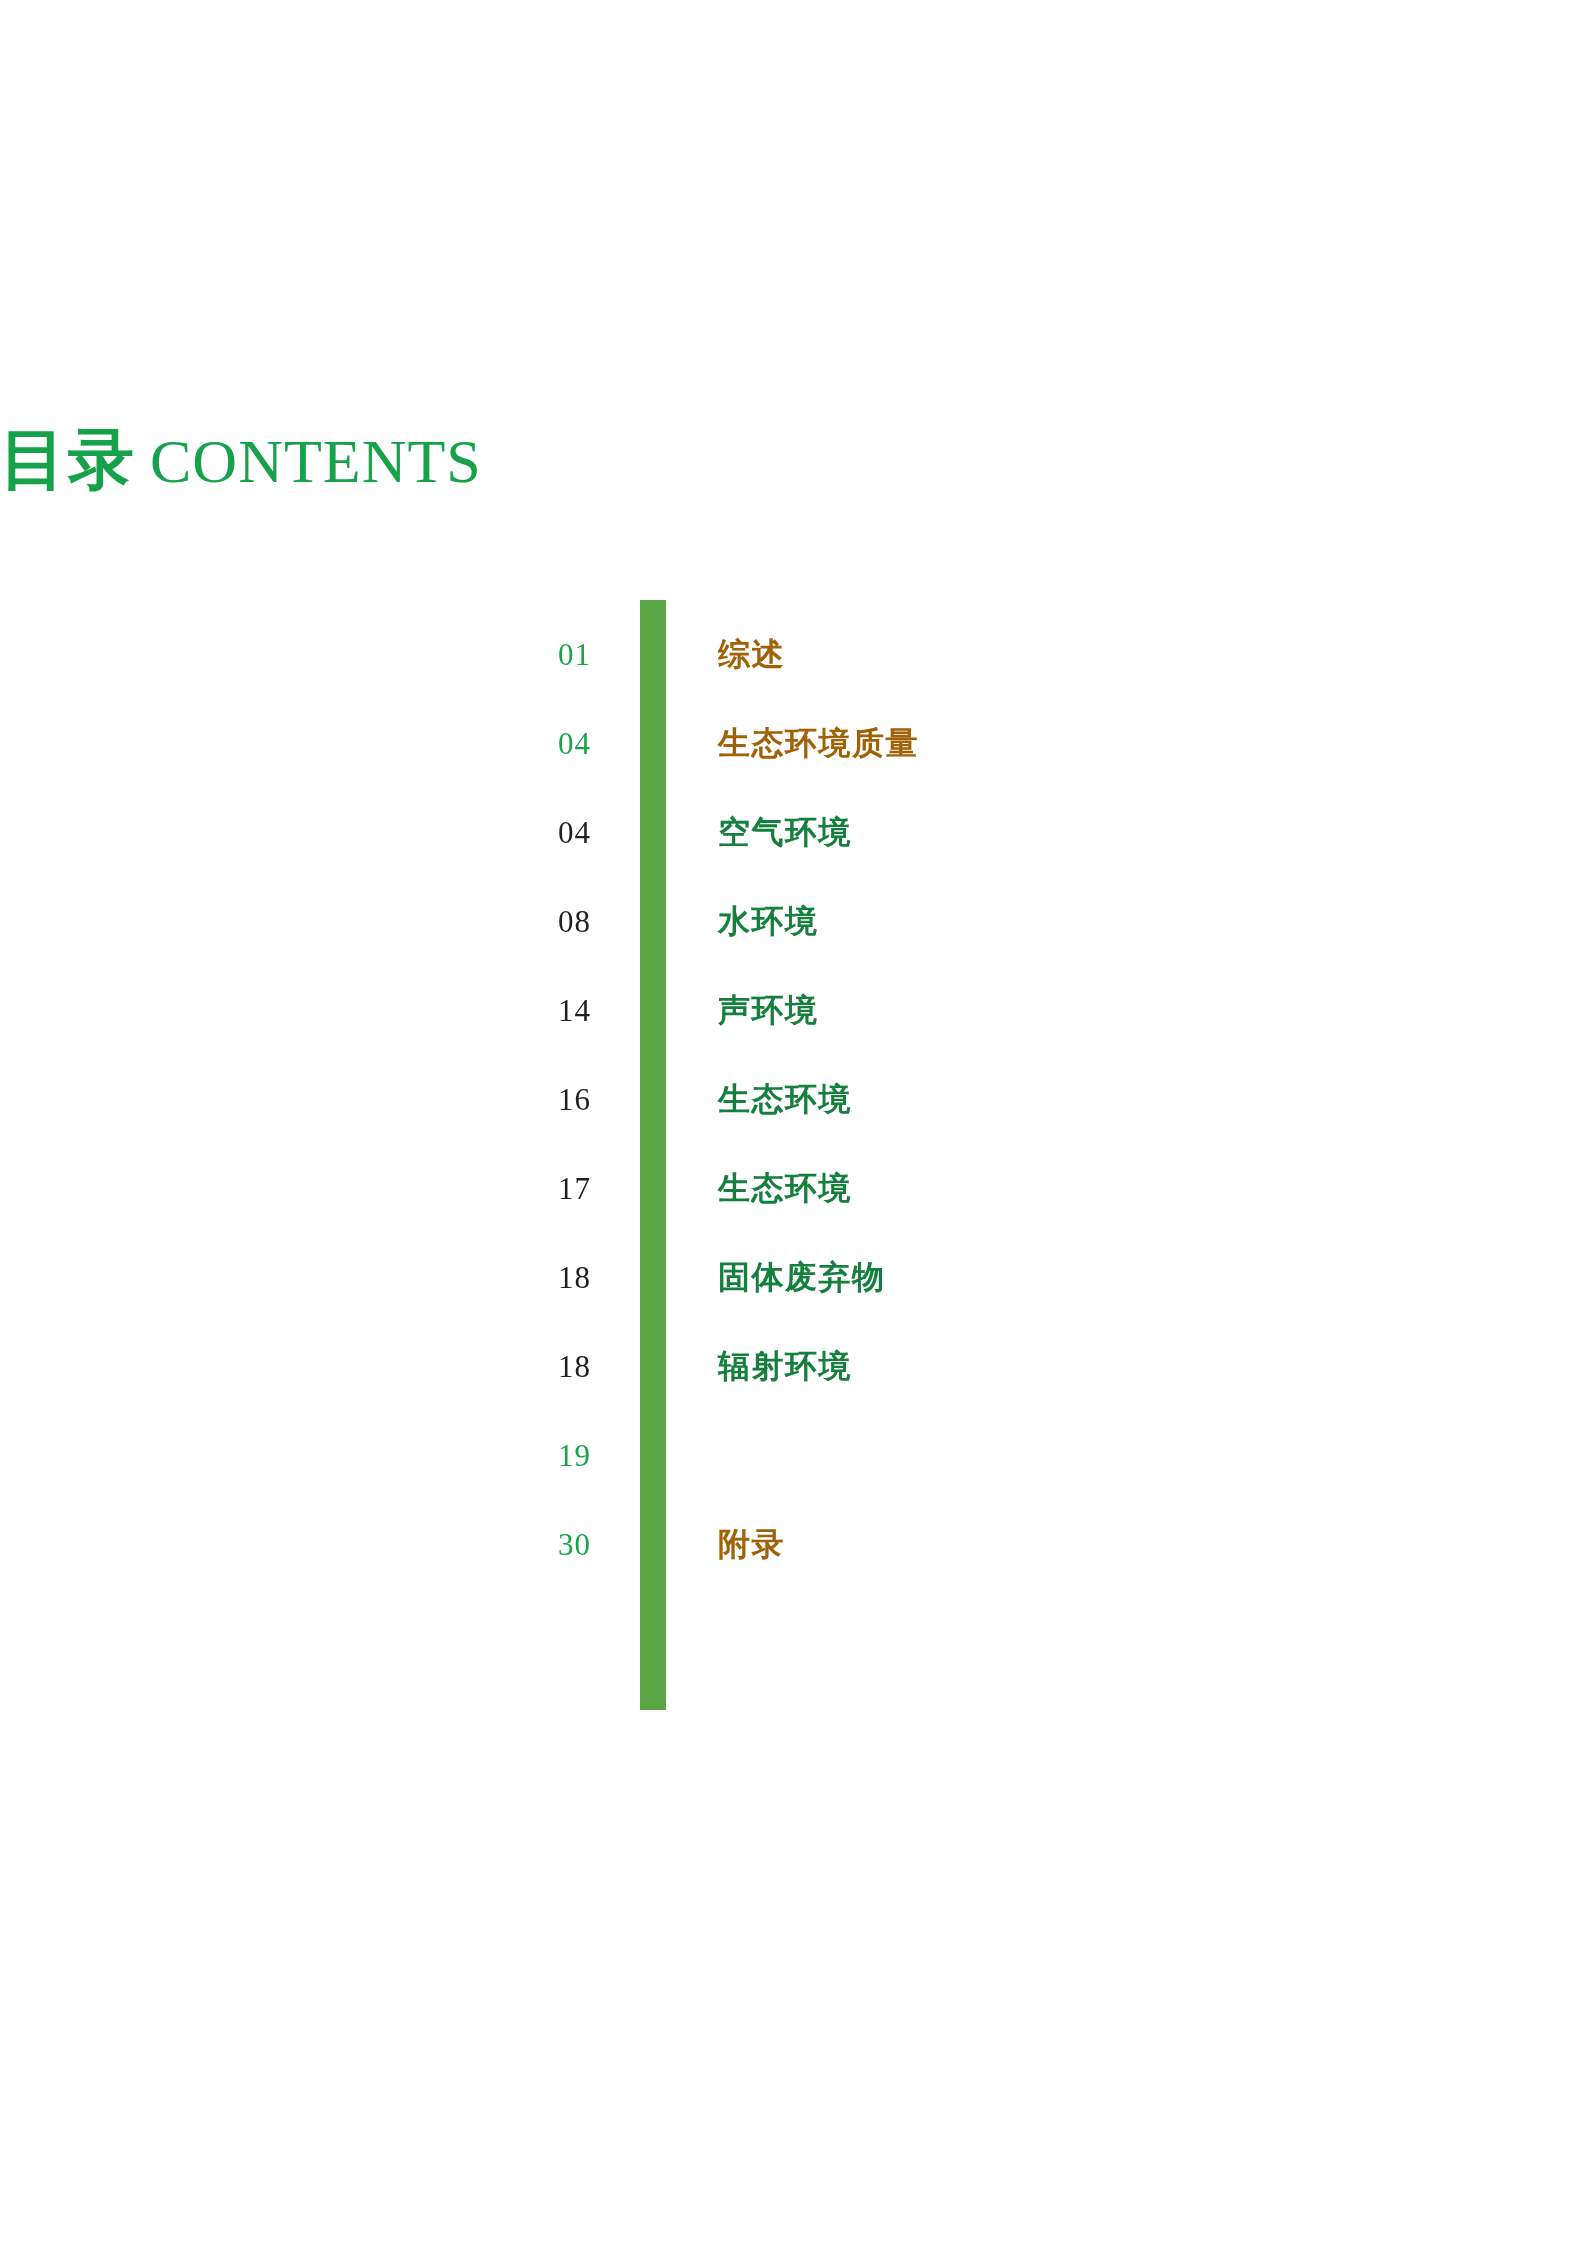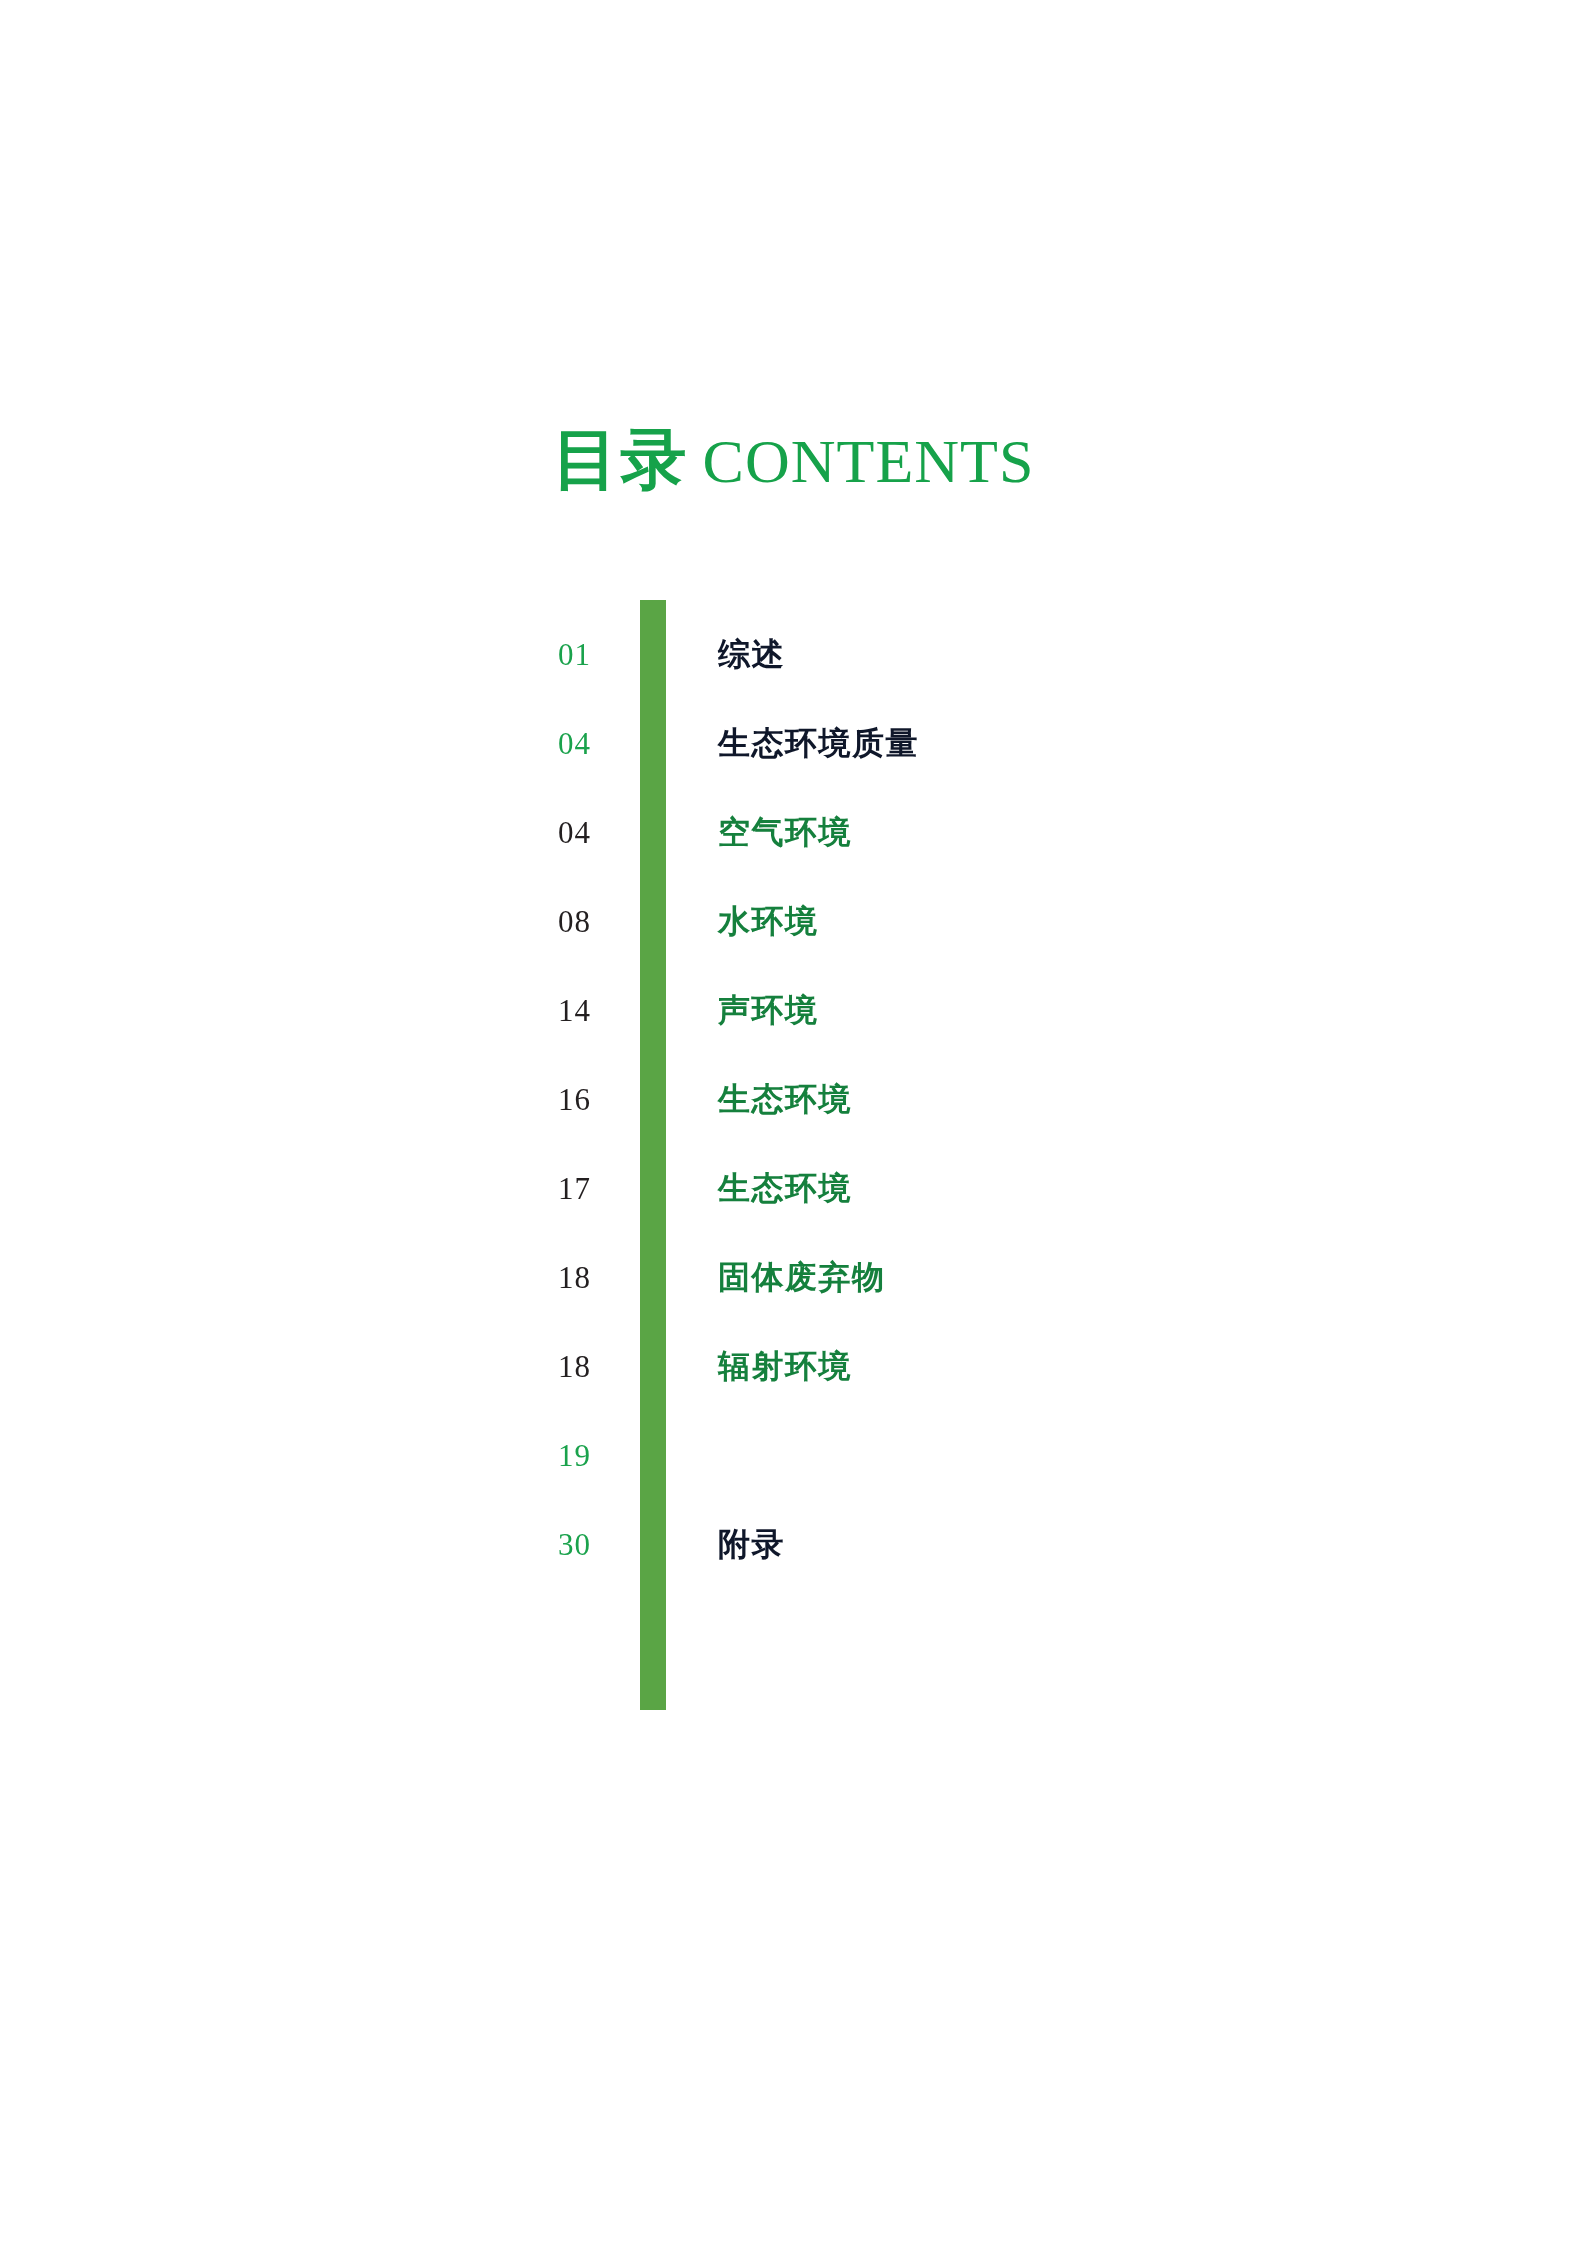--- a/index.html
+++ b/index.html
@@ -17,21 +17,21 @@
   .page {
     position: absolute;
     inset: 0;
     background: #ffffff;
   }
   .toc-title {
     position: absolute;
     left: 0;
     right: 0;
     top: 415px;
-    text-align: center;
+    text-align: left;
     white-space: nowrap;
   }
   .toc-title .cn {
     font-family: "Liberation Serif", "DejaVu Serif", serif;
     font-size: 66px;
     font-weight: 700;
     color: #16a24a;
     letter-spacing: 2px;
     vertical-align: baseline;
   }
@@ -87,21 +87,21 @@
     font-size: 32px;
     font-weight: 700;
     color: #15803d;
     letter-spacing: 1.5px;
     white-space: nowrap;
   }
   .toc-row.accent .toc-page {
     color: #1aa24c;
   }
   .toc-row.accent .toc-label {
-    color: #0f172a;
+    color: #a16207;
   }
 </style>
 </head>
 <body>
 
 <div class="page">
 
   <div class="toc-title">
     <span class="cn">目录</span><span class="en">CONTENTS</span>
   </div>

